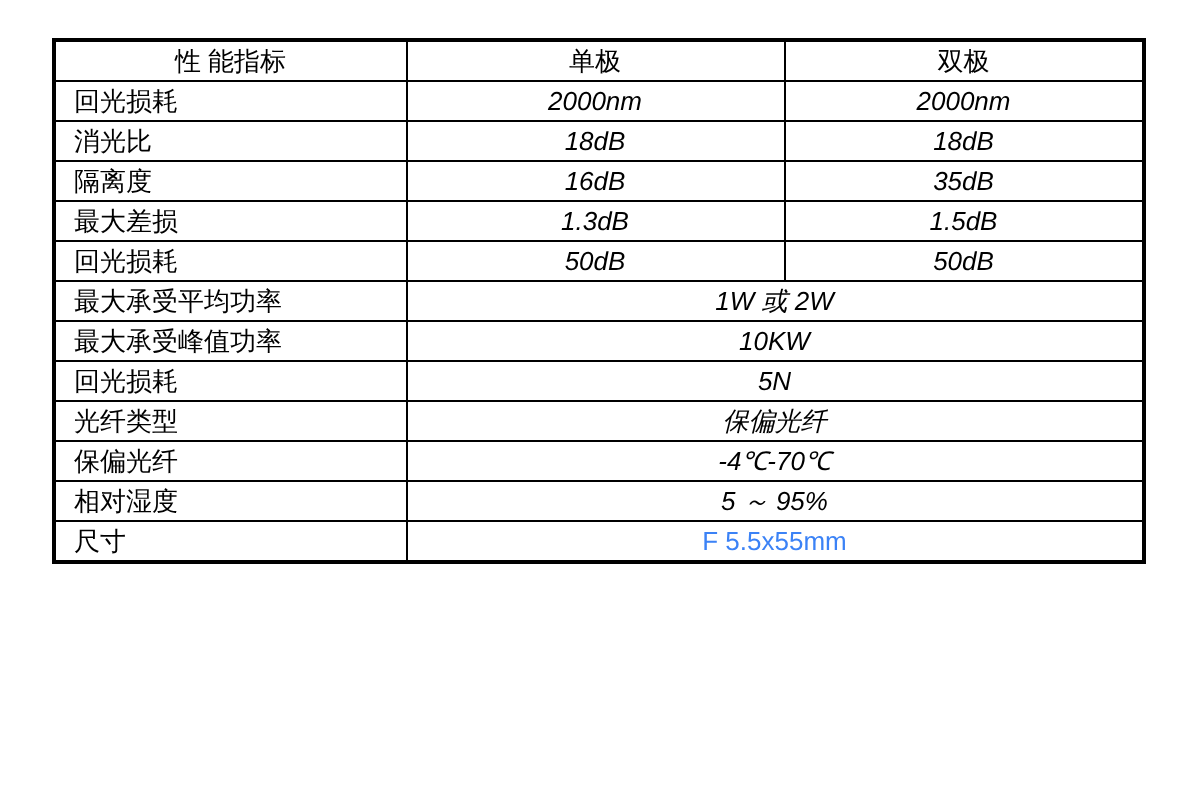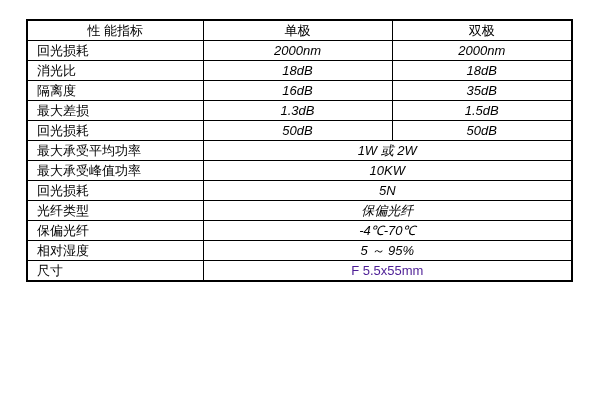--- a/index.html
+++ b/index.html
@@ -49,21 +49,21 @@
     text-align: left;
     padding-left: 9px;
   }
   table.spec td.val {
     text-align: center;
     font-style: italic;
   }
   table.spec td.val-sans {
     text-align: center;
     font-family: "Liberation Sans", sans-serif;
-    color: #4c1d95;
+    color: #3b82f6;
   }
   col.c1 { width: 176px; }
   col.c2 { width: 189px; }
   col.c3 { width: 180px; }
 </style>
 </head>
 <body>
 
 <div class="page">
   <table class="spec">

